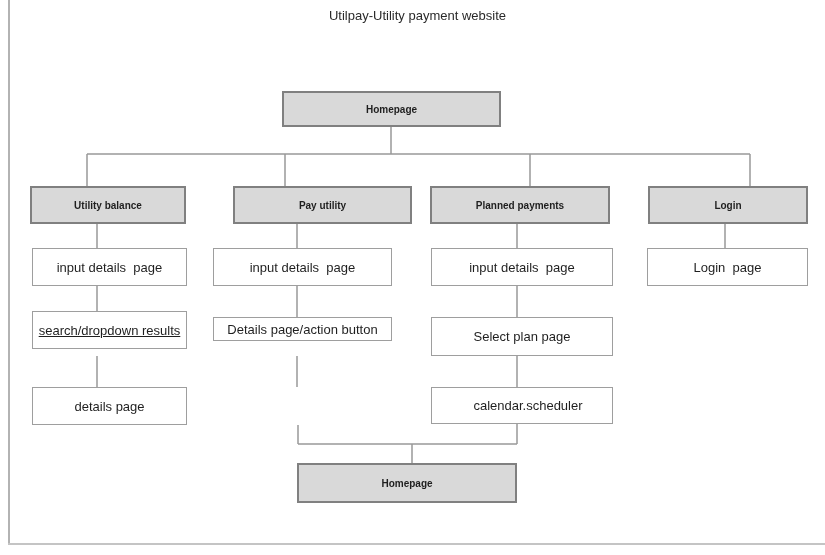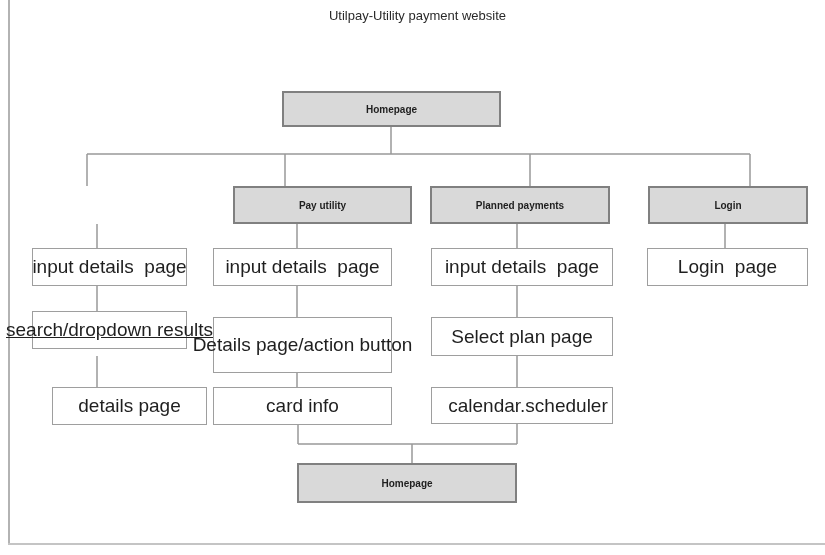--- a/index.html
+++ b/index.html
@@ -46,21 +46,21 @@
   }
   .node.gray {
     background: var(--node-fill-gray, #d9d9d9);
     border: 2px solid var(--node-border-dark, #808080);
     font-size: 10px;
     font-weight: bold;
   }
   .node.white {
     background: var(--node-fill-white, #ffffff);
     border: 1.5px solid var(--node-border-light, #9e9e9e);
-    font-size: 19px;
+    font-size: 13px;
   }
 </style>
 </head>
 <body>
 
 <div class="canvas">
 
   <div class="page-title">Utilpay-Utility payment website</div>
 
   <div class="edge-left"></div>
@@ -90,32 +90,32 @@
     <path class="connector" d="M725 224 V248"></path>
 
     <path class="connector" d="M298 425 V444"></path>
     <path class="connector" d="M517 424 V444"></path>
     <path class="connector" d="M298 444 H517"></path>
     <path class="connector" d="M412 444 V463"></path>
   </svg>
 
   <div class="node gray" style="left:282px; top:91px; width:219px; height:36px;">Homepage</div>
 
+  <div class="node gray" style="left:30px; top:186px; width:156px; height:38px;">Utility balance</div>
   <div class="node gray" style="left:213px; top:186px; width:179px; height:38px;margin-left:20px;">Pay utility</div>
   <div class="node gray" style="left:430px; top:186px; width:180px; height:38px;">Planned payments</div>
   <div class="node gray" style="left:648px; top:186px; width:160px; height:38px;">Login</div>
 
   <div class="node white" style="left:32px; top:248px; width:155px; height:38px;">input details  page</div>
   <div class="node white" style="left:213px; top:248px; width:179px; height:38px;">input details  page</div>
   <div class="node white" style="left:431px; top:248px; width:182px; height:38px;">input details  page</div>
   <div class="node white" style="left:647px; top:248px; width:161px; height:38px;">Login  page</div>
 
   <div class="node white" style="left:32px; top:311px; width:155px; height:38px;text-decoration:underline;">search/dropdown results</div>
-  <div class="node white" style="left:213px; top:317px; width:179px; height:56px;">Details page/action button</div>
+  <div class="node white" style="left:213px; top:317px; width:179px; height:24px;">Details page/action button</div>
   <div class="node white" style="left:431px; top:317px; width:182px; height:39px;">Select plan page</div>
 
-  <div class="node white" style="left:32px; top:387px; width:155px; height:38px;margin-left:20px;">details page</div>
-  <div class="node white" style="left:213px; top:387px; width:179px; height:38px;">card info</div>
+  <div class="node white" style="left:32px; top:387px; width:155px; height:38px;">details page</div>
   <div class="node white" style="left:431px; top:387px; width:182px; height:37px;padding-left:12px;">calendar.scheduler</div>
 
   <div class="node gray" style="left:297px; top:463px; width:220px; height:40px;">Homepage</div>
 
 </div>
 
 </body></html>

